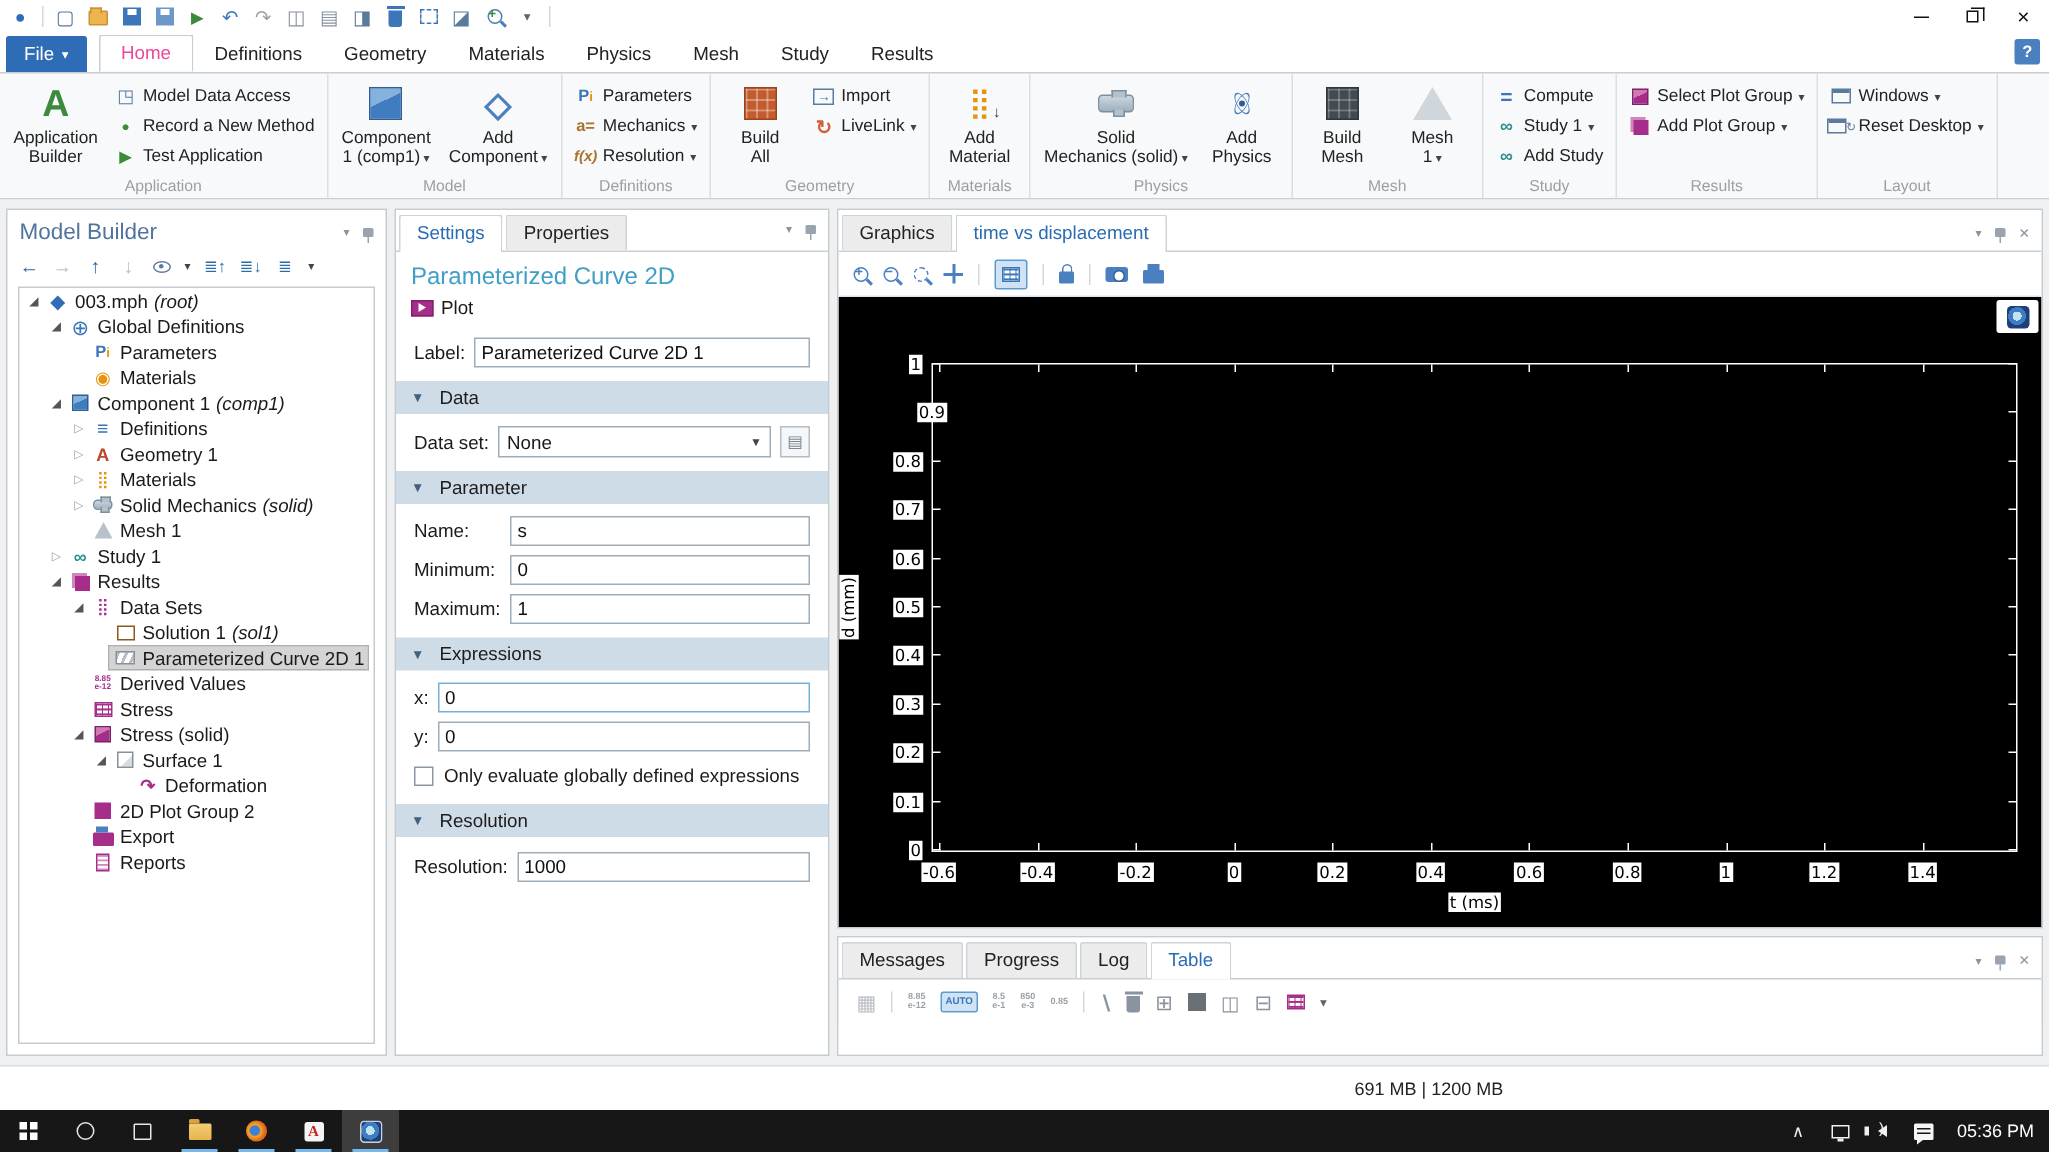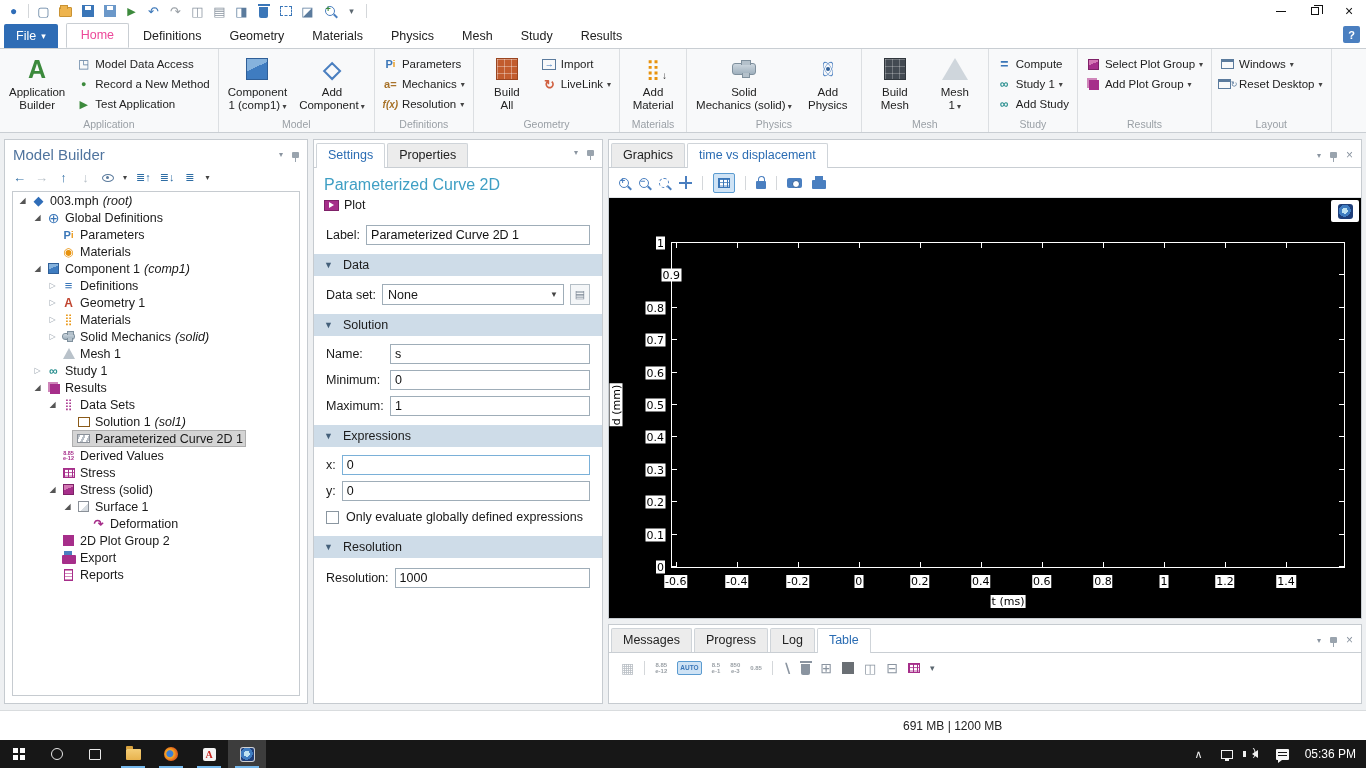--- a/index.html
+++ b/index.html
@@ -99,21 +99,21 @@
 .eye-ic{width:12px;height:8px;border:1.3px solid #5b7b9d;border-radius:50%;position:relative;display:inline-block}
 .eye-ic::before{content:"";position:absolute;left:3.2px;top:1.6px;width:3px;height:3px;border-radius:50%;background:#5b7b9d}
 .dots-mat{position:relative;width:20px;height:20px;display:inline-block}
 .dots-mat .braille{font-size:20px;color:#e8920c;line-height:20px}
 .dots-mat .dl{position:absolute;right:-4px;bottom:-2px;font-size:10px;color:#333;font-weight:bold}
 .imp-ic{width:14px;height:11px;border:1.3px solid #5b7b9d;display:inline-flex;align-items:center;justify-content:center;font-size:9px;color:#3a76b8;font-weight:bold}
 
 
 #workspace{flex:1;background:#eef0f2;display:flex;gap:5px;padding:6px 4px;overflow:hidden}
 .panel{background:#fff;border:1px solid #c6cbd0;display:flex;flex-direction:column;overflow:hidden}
-#mb-panel{width:304px;flex:none}
+#mb-panel{width:254px;flex:none}
 #settings-panel{width:290px;flex:none}
 #right-col{flex:1;display:flex;flex-direction:column;gap:5px;min-width:0}
 #graphics-panel{height:480px;flex:none}
 #bottom-panel{flex:1}
 
 .phead{display:flex;align-items:center;padding:6px 8px 2px;position:relative}
 .phead .ptitle{font-size:15px;color:#50749e}
 .phead-icons{margin-left:auto;display:flex;gap:9px;align-items:center}
 .tabsrow{display:flex;align-items:flex-end;border-bottom:1px solid #c9ced3;padding:3px 0 0 0;position:relative;background:#fff;flex:none}
 .ptab{padding:4px 11px 5px;font-size:12.5px;background:#ececec;border:1px solid #cfd4d9;border-bottom:none;color:#222;margin-left:2px;border-radius:2px 2px 0 0;white-space:nowrap}
@@ -913,21 +913,21 @@
         <div class="fieldrow" style="padding-top:8px">
           <label>Data set:</label>
           <div class="selectbox">
             <span>None</span>
             <span class="selcaret">▼</span>
           </div>
           <span class="sqbtn">▤</span>
         </div>
         <div class="secbar">
           <span class="stri">▼</span>
-          <span class="stitle">Solution</span>
+          <span class="stitle">Parameter</span>
         </div>
         <div class="fieldrow" style="padding-top:8px">
           <label style="width:58px">Name:</label>
           <input class="tinput" value="s" style="">
         </div>
         <div class="fieldrow">
           <label style="width:58px">Minimum:</label>
           <input class="tinput" value="0" style="">
         </div>
         <div class="fieldrow">

